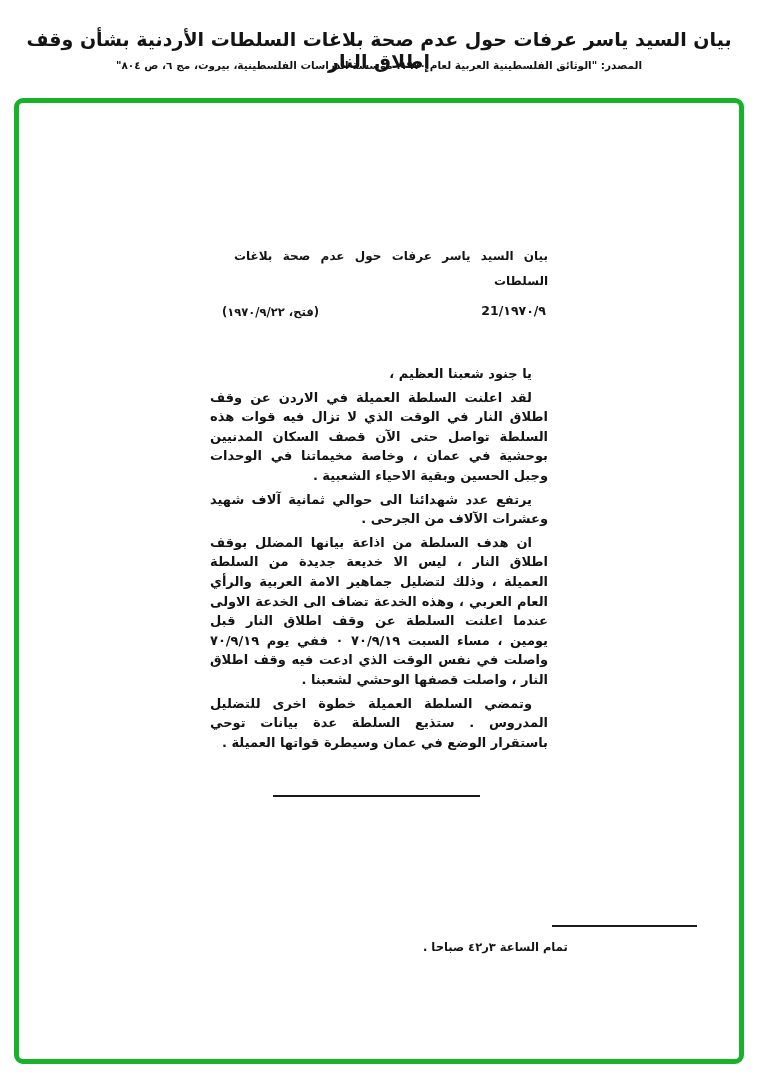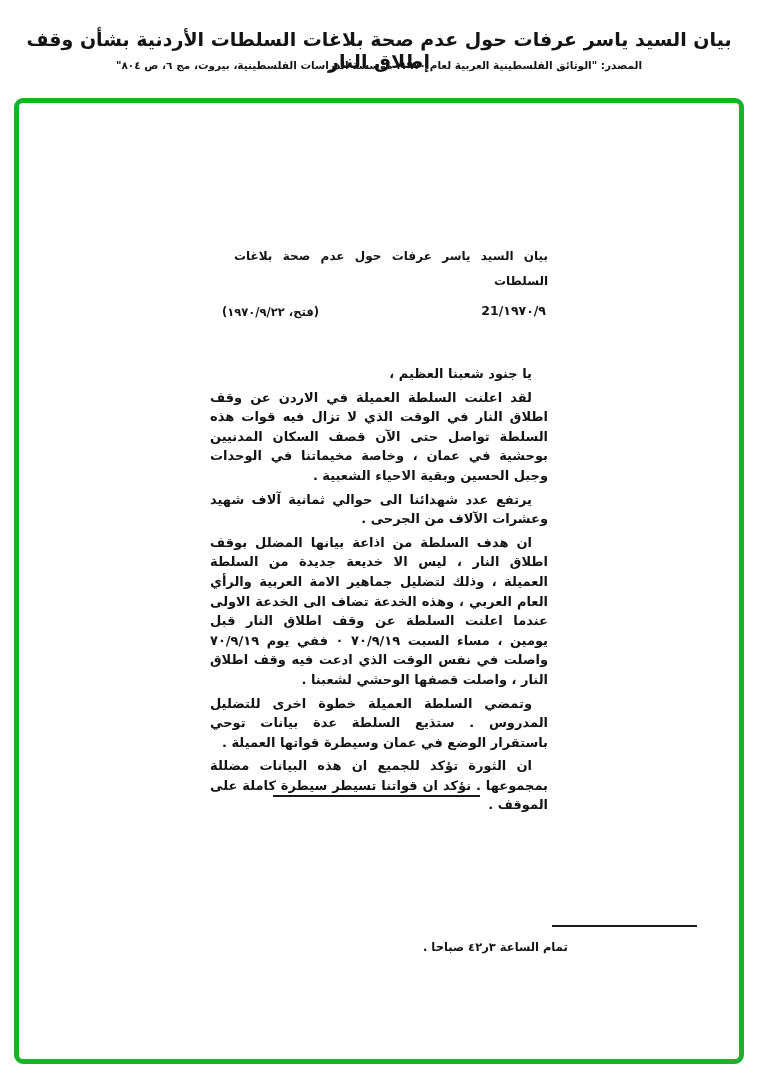--- a/index.html
+++ b/index.html
@@ -107,21 +107,20 @@
 
 <div class="abs date-right">١٩٧٠/٩/21</div>
 <div class="abs date-left">(فتح، ١٩٧٠/٩/٢٢)</div>
 
 <div class="abs body-col">
   <p>يا جنود شعبنا العظيم ،</p>
   <p>لقد اعلنت السلطة العميلة في الاردن عن وقف اطلاق النار في الوقت الذي لا تزال فيه قوات هذه السلطة تواصل حتى الآن قصف السكان المدنيين بوحشية في عمان ، وخاصة مخيماتنا في الوحدات وجبل الحسين وبقية الاحياء الشعبية .</p>
   <p>يرتفع عدد شهدائنا الى حوالي ثمانية آلاف شهيد وعشرات الآلاف من الجرحى .</p>
   <p>ان هدف السلطة من اذاعة بيانها المضلل بوقف اطلاق النار ، ليس الا خديعة جديدة من السلطة العميلة ، وذلك لتضليل جماهير الامة العربية والرأي العام العربي ، وهذه الخدعة تضاف الى الخدعة الاولى عندما اعلنت السلطة عن وقف اطلاق النار قبل يومين ، مساء السبت ٧٠/٩/١٩ ٠ ففي يوم ٧٠/٩/١٩ واصلت في نفس الوقت الذي ادعت فيه وقف اطلاق النار ، واصلت قصفها الوحشي لشعبنا .</p>
   <p>وتمضي السلطة العميلة خطوة اخرى للتضليل المدروس . ستذيع السلطة عدة بيانات توحي باستقرار الوضع في عمان وسيطرة قواتها العميلة .</p>
-  <p>ان الثورة تؤكد للجميع ان هذه البيانات مضللة بمجموعها . نؤكد ان قواتنا تسيطر سيطرة كاملة على الموقف .</p>
 </div>
 
 <div class="abs mid-rule"></div>
 
 <div class="abs fn-rule"></div>
 <div class="abs fn">
   <div class="l2">تمام الساعة ٣ر٤٢ صباحا .</div>
 </div>
 
 </body></html>

